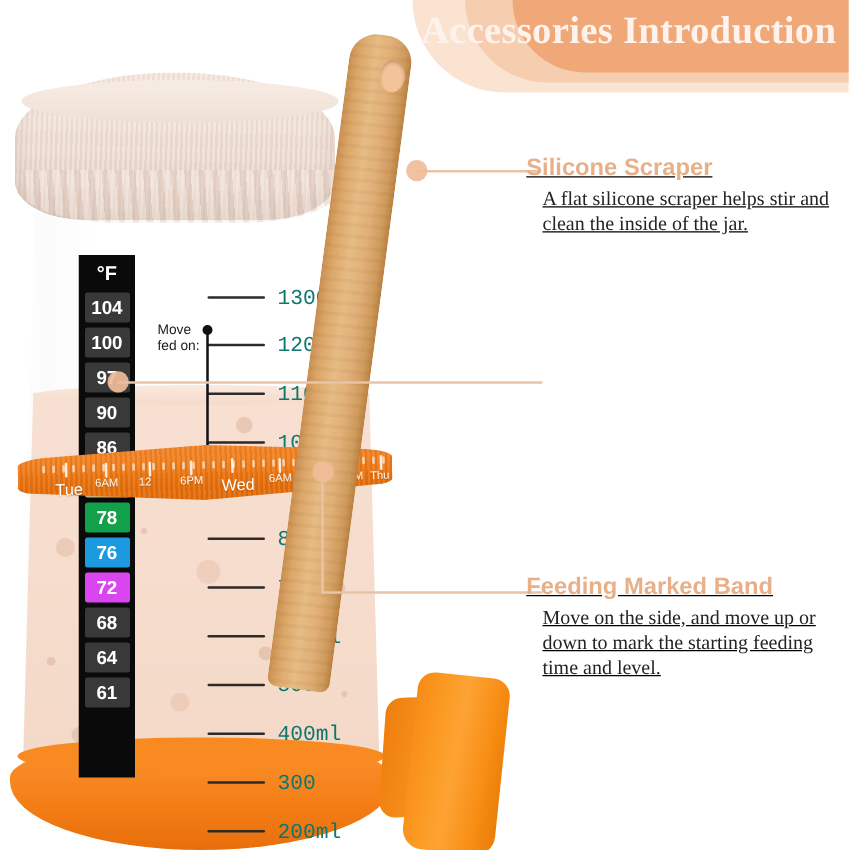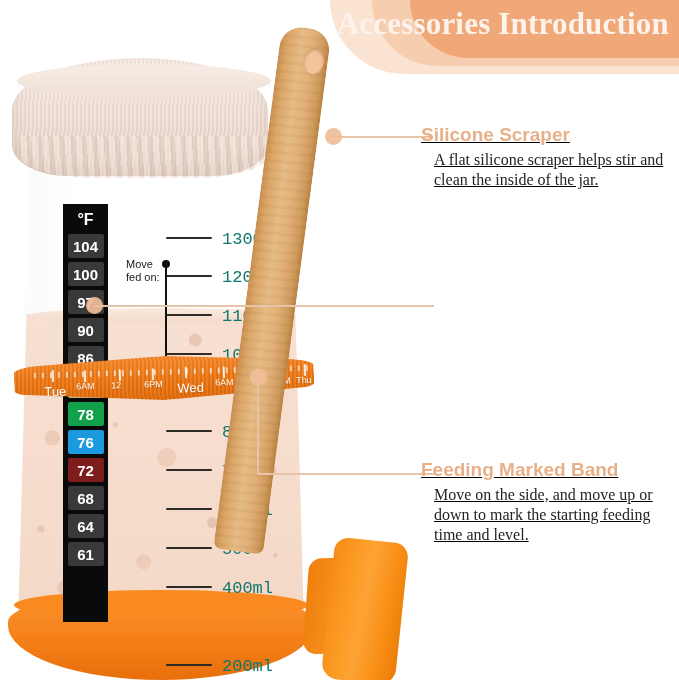--- a/index.html
+++ b/index.html
@@ -453,21 +453,21 @@
     <div id="thermo-strip">
       <div id="thermo-unit">°F</div>
     <div class="thermo-cell" style="background: rgb(57, 57, 58); color: rgb(255, 255, 255);">104</div>
         <div class="thermo-cell" style="background: rgb(57, 57, 58); color: rgb(255, 255, 255);">100</div>
         <div class="thermo-cell" style="background: rgb(57, 57, 58); color: rgb(255, 255, 255);">97</div>
         <div class="thermo-cell" style="background: rgb(57, 57, 58); color: rgb(255, 255, 255);">90</div>
         <div class="thermo-cell" style="background: rgb(57, 57, 58); color: rgb(255, 255, 255);">86</div>
         <div class="thermo-cell" style="background: rgb(203, 178, 120); color: rgb(255, 255, 255);">82</div>
         <div class="thermo-cell" style="background: rgb(18, 160, 74); color: rgb(255, 255, 255);">78</div>
         <div class="thermo-cell" style="background: rgb(28, 154, 224); color: rgb(255, 255, 255);">76</div>
-        <div class="thermo-cell" style="background: #7f1d1d; color: rgb(255, 255, 255);">72</div>
+        <div class="thermo-cell" style="background: #d946ef; color: rgb(255, 255, 255);">72</div>
         <div class="thermo-cell" style="background: rgb(57, 57, 58); color: rgb(255, 255, 255);">68</div>
         <div class="thermo-cell" style="background: rgb(57, 57, 58); color: rgb(255, 255, 255);">64</div>
         <div class="thermo-cell" style="background: rgb(57, 57, 58); color: rgb(255, 255, 255);">61</div>
       </div>
 
     <div id="marks">
         <div class="mark-row" style="top: 60px;">
           <div class="mark-tick"></div>
           <div class="mark-label">1300</div>
         </div>
@@ -495,20 +495,24 @@
           <div class="mark-tick"></div>
           <div class="mark-label">600ml</div>
         </div>
         <div class="mark-row" style="top: 370px;">
           <div class="mark-tick"></div>
           <div class="mark-label">500</div>
         </div>
         <div class="mark-row" style="top: 409px; text-align: right;">
           <div class="mark-tick"></div>
           <div class="mark-label">400ml</div>
+        </div>
+        <div class="mark-row" style="top: 448px;">
+          <div class="mark-tick"></div>
+          <div class="mark-label">300</div>
         </div>
         <div class="mark-row" style="top: 487px;">
           <div class="mark-tick"></div>
           <div class="mark-label">200ml</div>
         </div>
       </div>
 
     <div id="lastfed">Move fed on:</div>
     <div id="lastfed-dot"></div>
     <div id="lastfed-line"></div>

